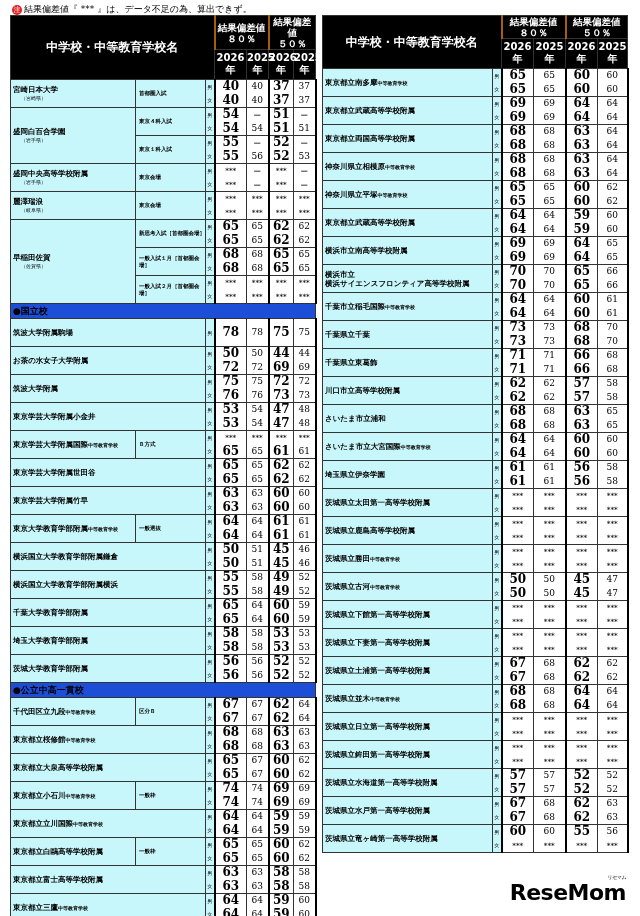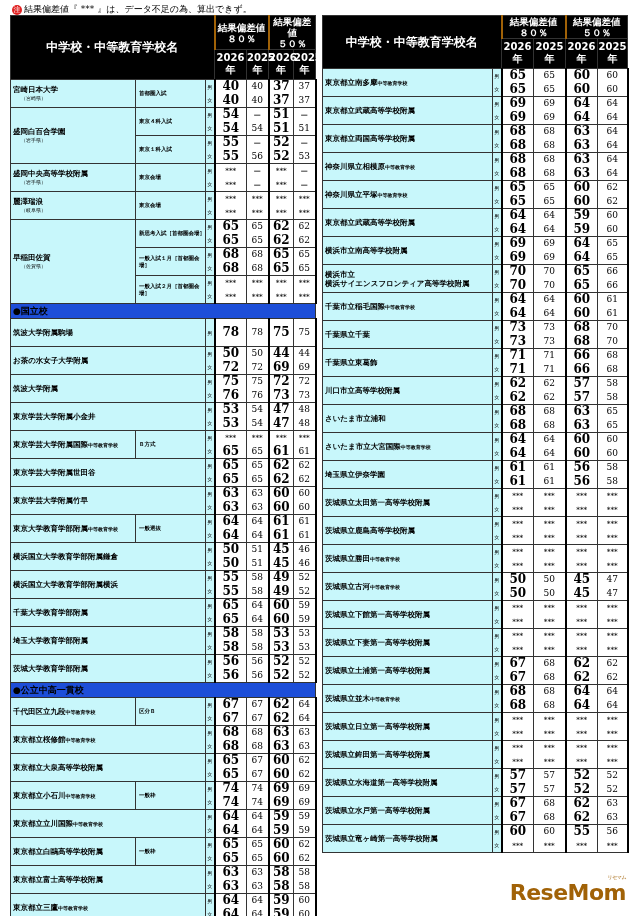--- a/index.html
+++ b/index.html
@@ -22,21 +22,21 @@
   td.v { text-align: center; font-family: "DejaVu Serif", serif; height: 14px; line-height: 13px; border-top: none; border-bottom: none; }
   td.b { font-size: 12px; font-weight: bold; }
   td.n { font-size: 9px; }
   td.st { font-size: 7px; font-weight: bold; }
   tr.top td.v, tr.top td.sx { border-top: 1px solid #333; }
   tr.bot td.v, tr.bot td.sx { border-bottom: 1px solid #333; }
   td.c80 { border-left: 2px solid #000; }
   td.c50 { border-left: 2px solid #000; }
   td.last { border-right: 2px solid #000; }
   tr.sect td { background: #1d4ed8; font-size: 9px; font-weight: bold; height: 15px; padding-left: 2px; border: 1px solid #333; }
-  .logo { position: absolute; right: 14px; top: 880px; font-family: "DejaVu Sans", sans-serif; font-weight: bold; font-size: 22px; color: #a16207; letter-spacing: -0.5px; }
+  .logo { position: absolute; right: 14px; top: 880px; font-family: "DejaVu Sans", sans-serif; font-weight: bold; font-size: 22px; color: #000000; letter-spacing: -0.5px; }
   .logo .kana { position: absolute; right: 0; top: -6px; font-size: 5px; font-weight: normal; }
 </style>
 </head>
 <body>
 
 <div class="note">
   <span class="mark">注</span>
   <span>結果偏差値『 *** 』は、データ不足の為、算出できず。</span>
 </div>
 

